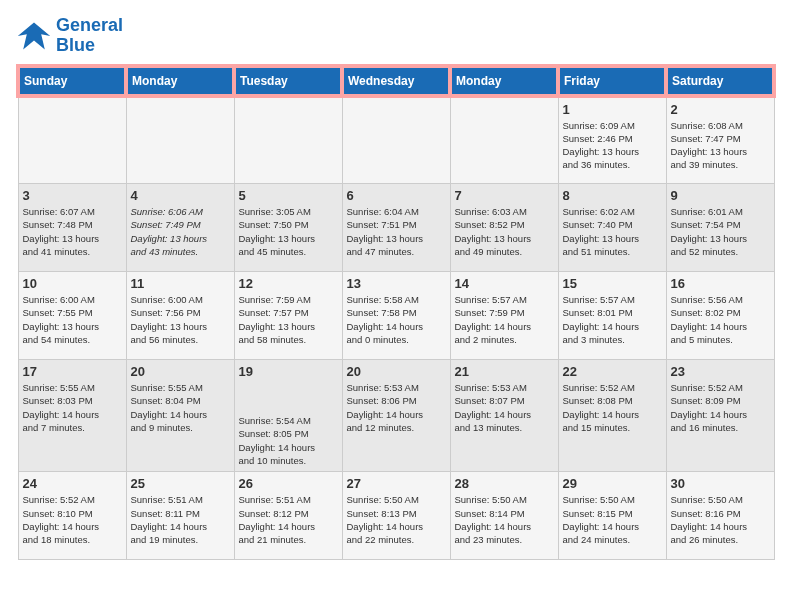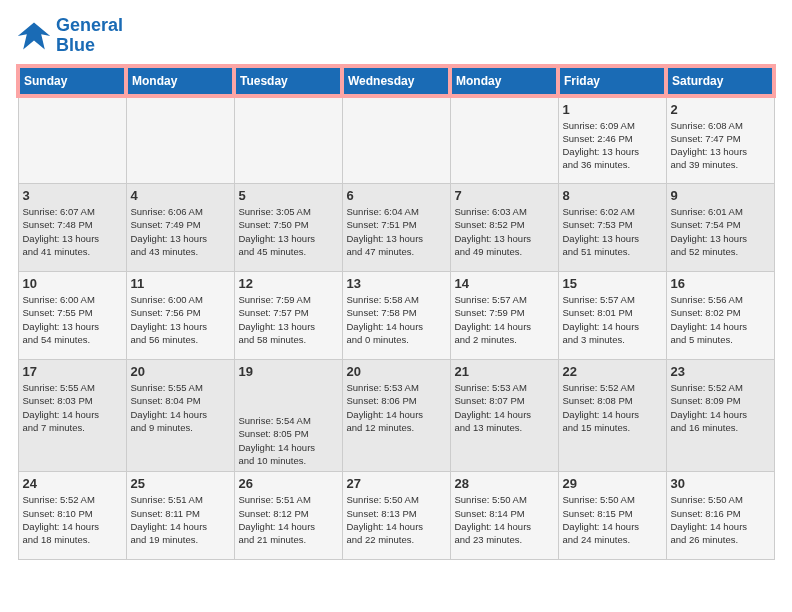--- a/index.html
+++ b/index.html
@@ -138,21 +138,21 @@
       <tr>
         <td>
           <span class="day-number">3</span>
           <div class="day-info" style="white-space: pre-line;">Sunrise: 6:07 AM
 Sunset: 7:48 PM
 Daylight: 13 hours
 and 41 minutes.</div>
         </td>
         <td>
           <span class="day-number">4</span>
-          <div class="day-info" style="white-space: pre-line;">Sunrise: 6:06 AM
+          <div class="day-info" style="white-space: pre-line; font-style: italic;">Sunrise: 6:06 AM
 Sunset: 7:49 PM
 Daylight: 13 hours
 and 43 minutes.</div>
         </td>
         <td>
           <span class="day-number">5</span>
           <div class="day-info" style="white-space: pre-line;">Sunrise: 3:05 AM
 Sunset: 7:50 PM
 Daylight: 13 hours
 and 45 minutes.</div>
@@ -167,21 +167,21 @@
         <td>
           <span class="day-number">7</span>
           <div class="day-info" style="white-space: pre-line;">Sunrise: 6:03 AM
 Sunset: 8:52 PM
 Daylight: 13 hours
 and 49 minutes.</div>
         </td>
         <td>
           <span class="day-number">8</span>
           <div class="day-info" style="white-space: pre-line;">Sunrise: 6:02 AM
-Sunset: 7:53 PM
+Sunset: 7:40 PM
 Daylight: 13 hours
 and 51 minutes.</div>
         </td>
         <td>
           <span class="day-number">9</span>
           <div class="day-info" style="white-space: pre-line;">Sunrise: 6:01 AM
 Sunset: 7:54 PM
 Daylight: 13 hours
 and 52 minutes.</div>
         </td>

